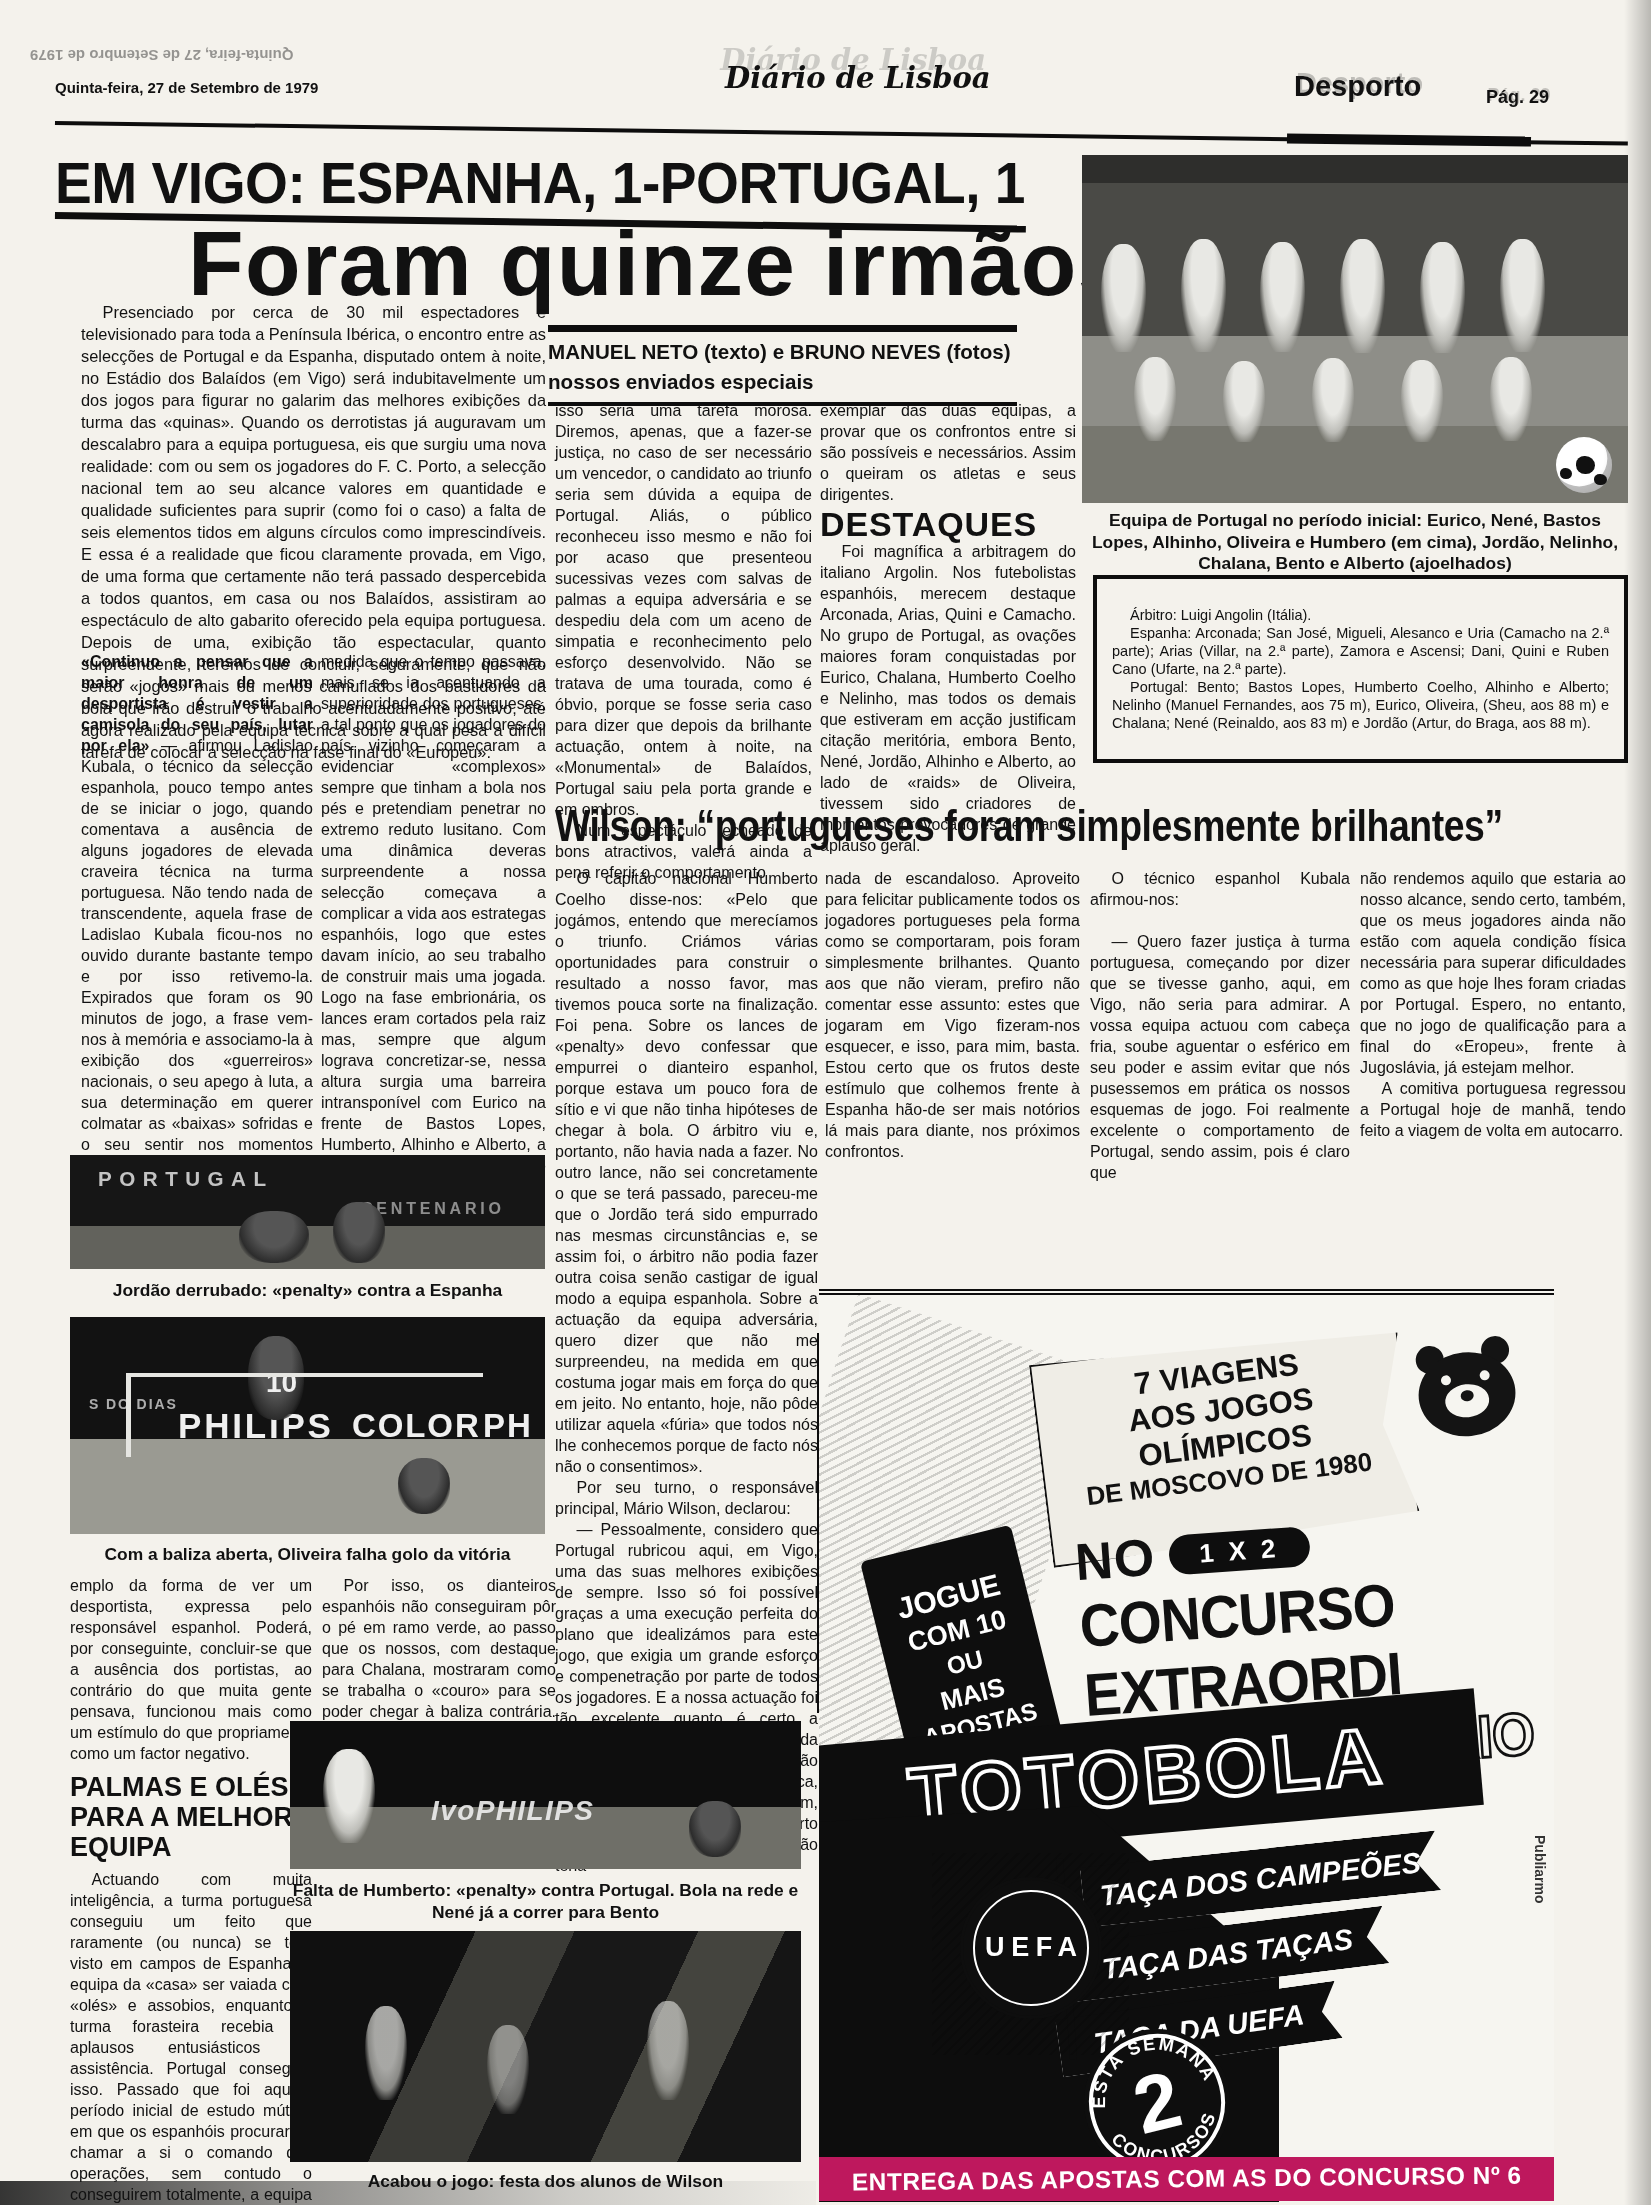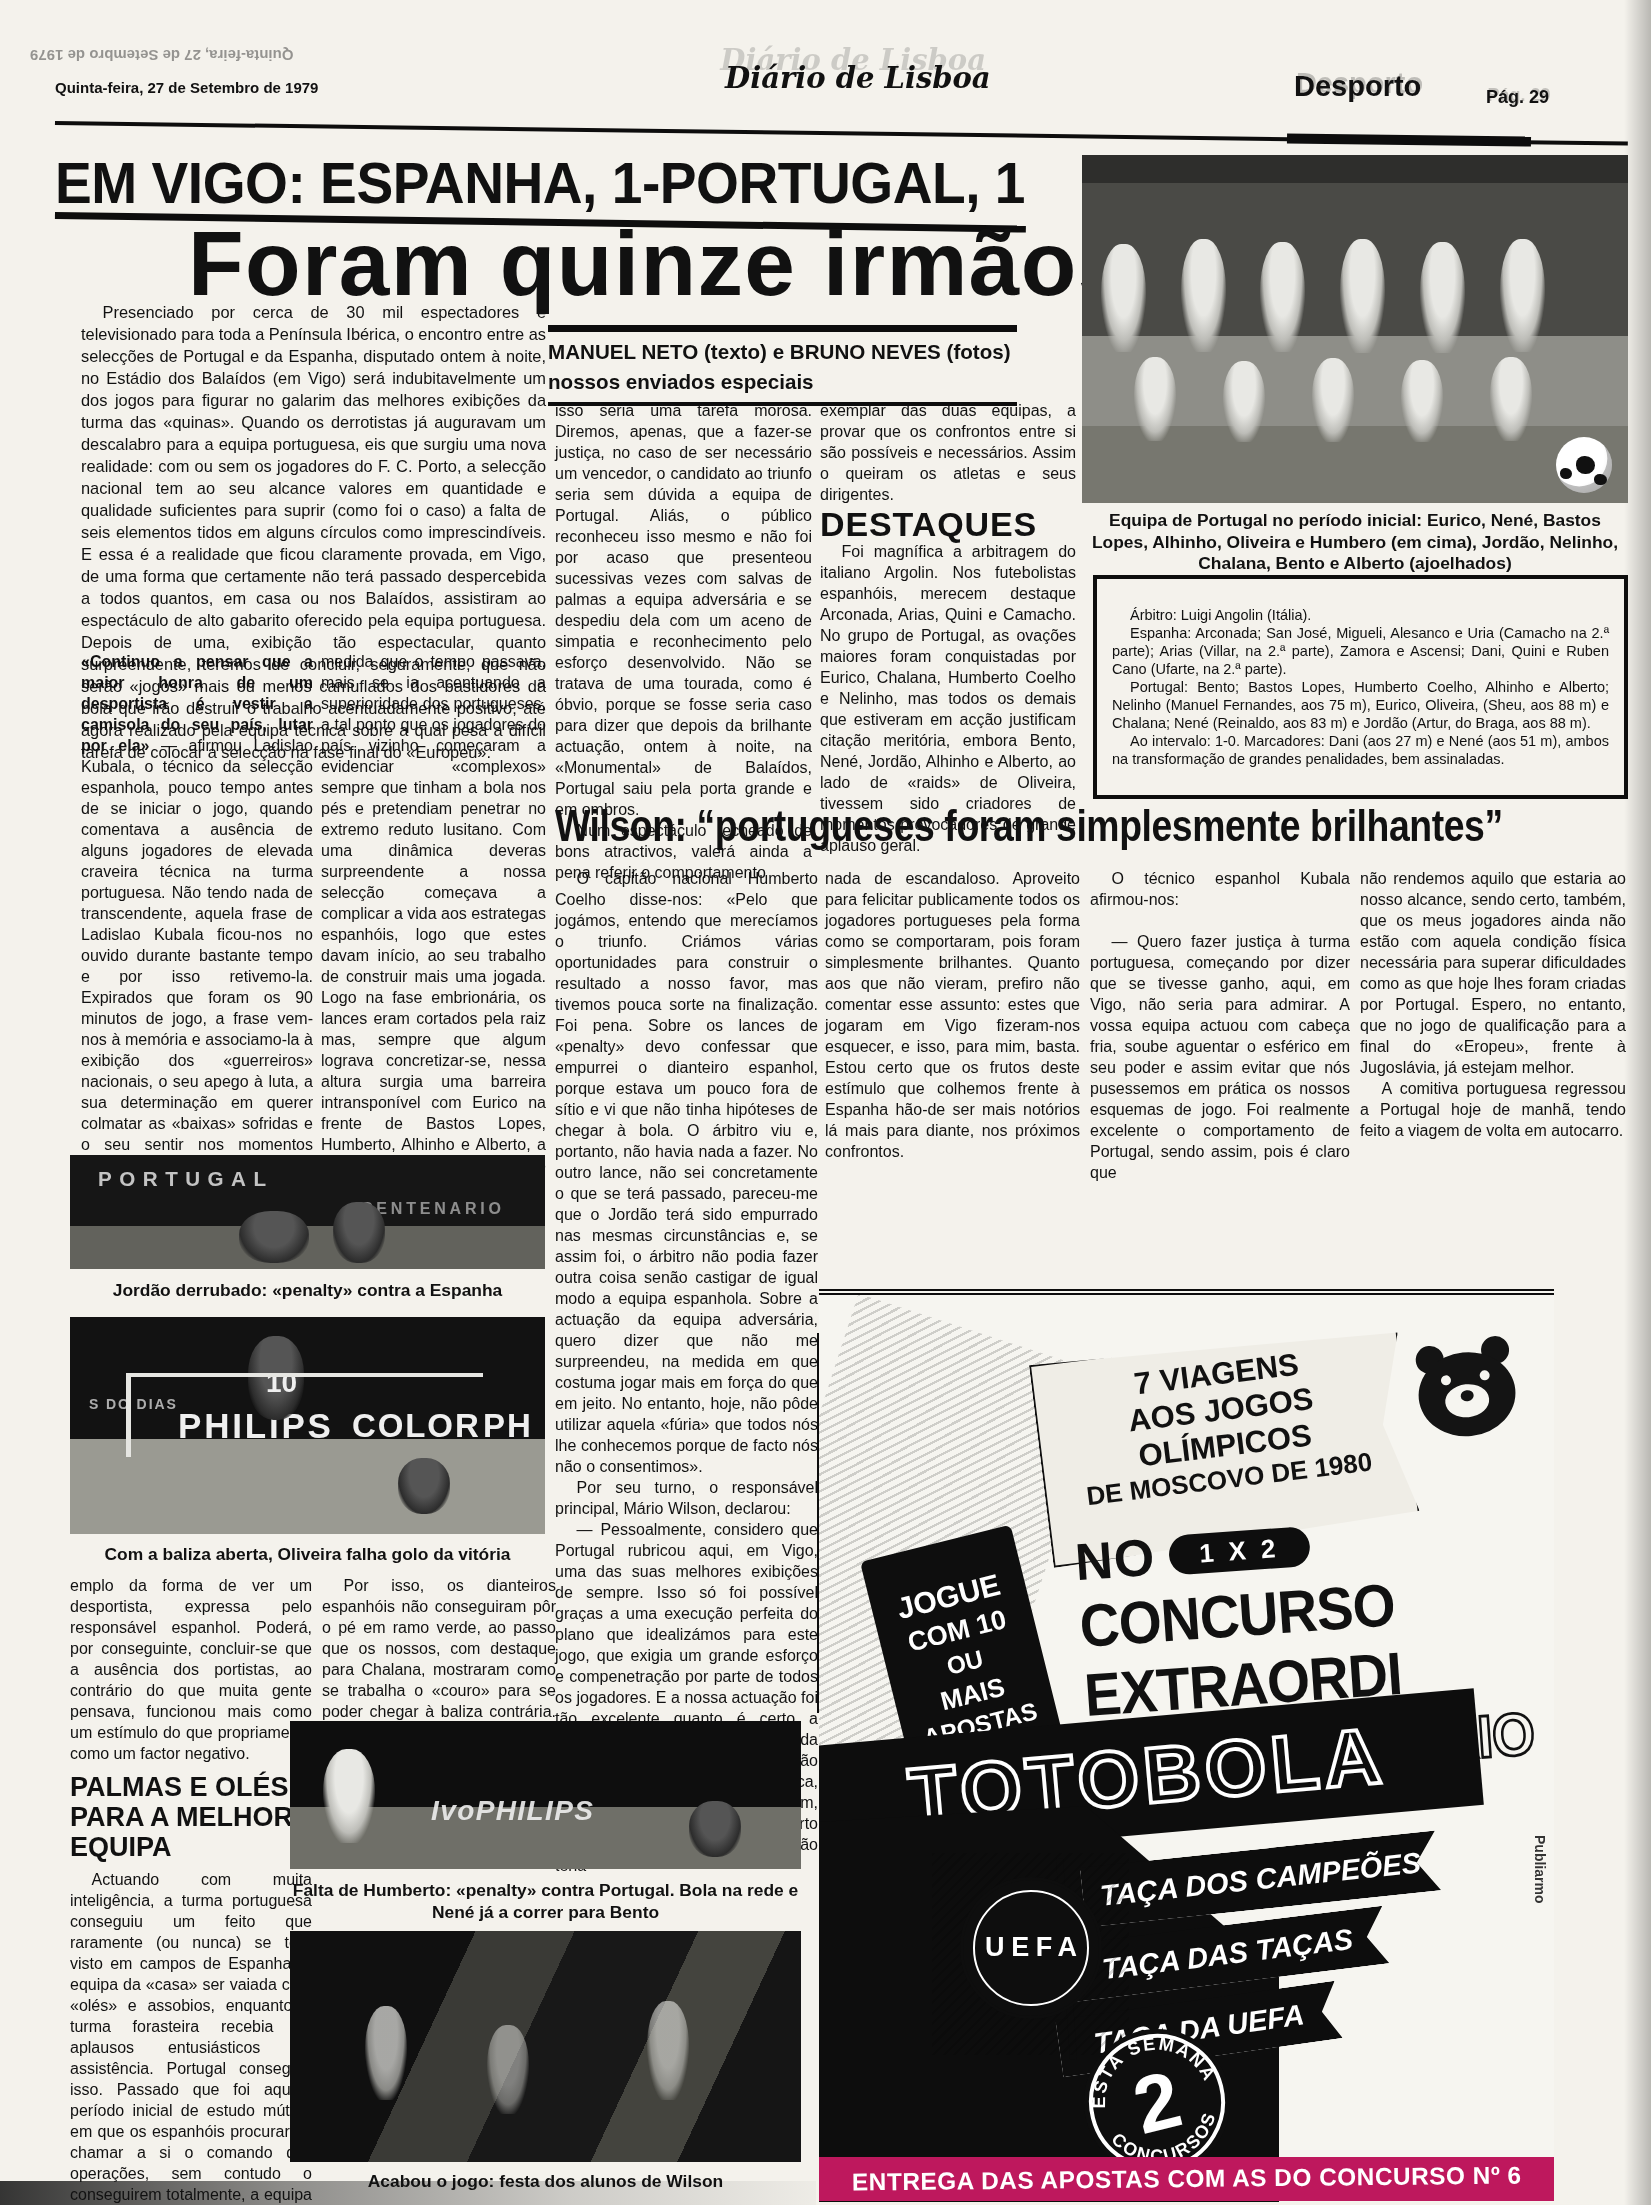--- a/index.html
+++ b/index.html
@@ -137,21 +137,20 @@
       <i style="left:3.8px;top:31px;width:12.2px;height:11.3px;"></i>
       <i style="left:38px;top:37px;width:13px;height:11.3px;"></i>
     </div>
   </div>
   <div class="abs caption" style="left:1082px;top:510px;width:546px;">Equipa de Portugal no período inicial: Eurico, Nené, Bastos Lopes, Alhinho, Oliveira e Humbero (em cima), Jordão, Nelinho, Chalana, Bento e Alberto (ajoelhados)</div>
 
   <div class="abs match-box" style="left:1093px;top:575px;width:497px;">
     <p>Árbitro: Luigi Angolin (Itália).</p>
     <p>Espanha: Arconada; San José, Migueli, Alesanco e Uria (Camacho na 2.ª parte); Arias (Villar, na 2.ª parte), Zamora e Ascensi; Dani, Quini e Ruben Cano (Ufarte, na 2.ª parte).</p>
     <p>Portugal: Bento; Bastos Lopes, Humberto Coelho, Alhinho e Alberto; Nelinho (Manuel Fernandes, aos 75 m), Eurico, Oliveira, (Sheu, aos 88 m) e Chalana; Nené (Reinaldo, aos 83 m) e Jordão (Artur, do Braga, aos 88 m).</p>
-    <p>Ao intervalo: 1-0. Marcadores: Dani (aos 27 m) e Nené (aos 51 m), ambos na transformação de grandes penalidades, bem assinaladas.</p>
   </div>
 
   <div class="abs wilson-head" style="left:555px;top:800px;">Wilson: “portugueses foram simplesmente brilhantes”</div>
 
   <div class="abs body" style="left:555px;top:868px;width:263px;">
     <p class="ind">O capitão nacional Humberto Coelho disse-nos: «Pelo que jogámos, entendo que merecíamos o triunfo. Criámos várias oportunidades para construir o resultado a nosso favor, mas tivemos pouca sorte na finalização. Foi pena. Sobre os lances de «penalty» devo confessar que empurrei o dianteiro espanhol, porque estava um pouco fora de sítio e vi que não tinha hipóteses de chegar à bola. O árbitro viu e, portanto, não havia nada a fazer. No outro lance, não sei concretamente o que se terá passado, pareceu-me que o Jordão terá sido empurrado nas mesmas circunstâncias e, se assim foi, o árbitro não podia fazer outra coisa senão castigar de igual modo a equipa espanhola. Sobre a actuação da equipa adversária, quero dizer que não me surpreendeu, na medida em que costuma jogar mais em força do que em jeito. No entanto, hoje, não pôde utilizar aquela «fúria» que todos nós lhe conhecemos porque de facto nós não o consentimos».</p>
     <p class="ind">Por seu turno, o responsável principal, Mário Wilson, declarou:</p>
     <p class="ind">— Pessoalmente, considero que Portugal rubricou aqui, em Vigo, uma das suas melhores exibições de sempre. Isso só foi possível graças a uma execução perfeita do plano que idealizámos para este jogo, que exigia um grande esforço e compenetração por parte de todos os jogadores. E a nossa actuação foi tão excelente quanto é certo a Espanha ficou por vezes atordoada com a nossa movimentação, não conseguindo, nunca por nunca, assentar o seu jogo. Quanto a mim, acho que o resultado mais certo seria o 2-1 a nosso favor, o que não teria</p>
   </div>
   <div class="abs body" style="left:825px;top:868px;width:255px;">

